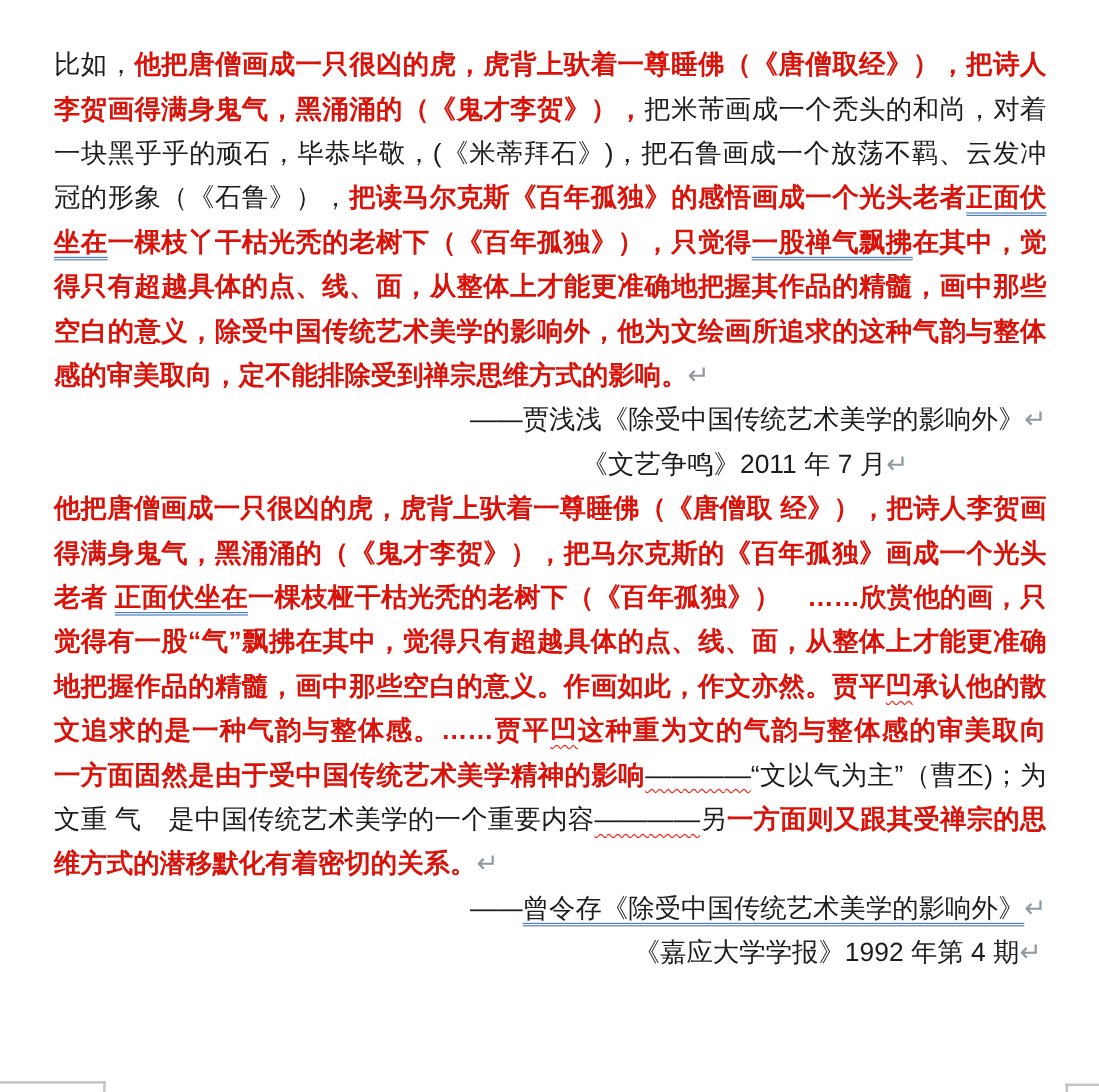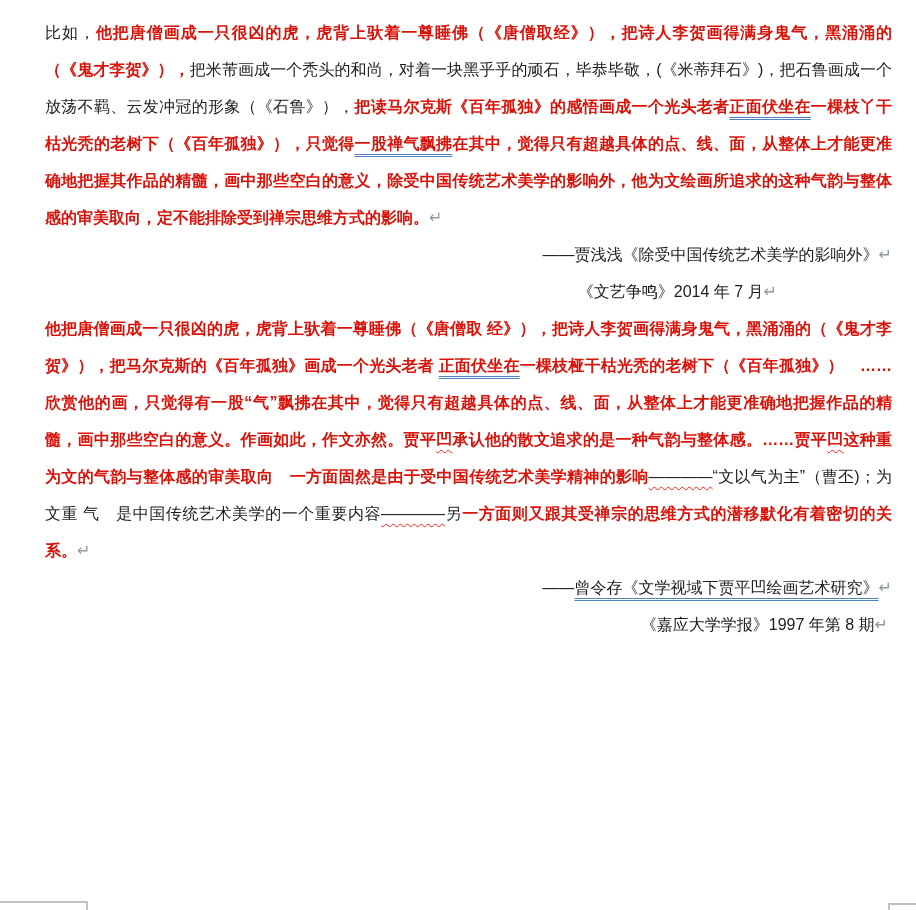--- a/index.html
+++ b/index.html
@@ -8,24 +8,25 @@
     --ul-blue:#4f81bd;
     --wavy-red:#ff2116;
     --pilcrow:#8e99a2;
   }
   html,body{margin:0;padding:0;background:#ffffff;}
   body{
     width:916px;height:910px;overflow:hidden;position:relative;
     font-family:"Liberation Sans","DejaVu Sans",sans-serif;
   }
   .doc{
-    padding:14px 24px 0 45px;
-    font-size:16px;
+    padding:14px 44px 0 45px;
+    font-size:22px;
     line-height:37px;
     color:var(--black);
+    margin-top:21px;
   }
   .doc p{margin:0;}
   .justify{text-align:justify;}
   .right{text-align:right;}
   .p-quote1{margin-bottom:36px;}
   .p-cite1{margin-bottom:12px;}
   .p-cite2{margin-bottom:34px;padding-right:115px;}
   .p-quote2{margin-bottom:14px;}
   .p-cite3{margin-bottom:16px;}
   .p-cite4{padding-right:4px;}
@@ -54,20 +55,20 @@
     position:absolute;right:0;bottom:-4px;width:26px;height:9px;
     border-top:2px solid #c2c2c2;border-left:2px solid #c2c2c2;
   }
 </style>
 </head>
 <body>
 
 <div class="doc">
   <p class="justify p-quote1"><span class="seg-black">比如，</span><span class="seg-red">他把唐僧画成一只很凶的虎，虎背上驮着一尊睡佛（《唐僧取经》），把诗人李贺画得满身鬼气，黑涌涌的（《鬼才李贺》），</span><span class="seg-black">把米芾画成一个秃头的和尚，对着一块黑乎乎的顽石，毕恭毕敬，(《米蒂拜石》)，把石鲁画成一个放荡不羁、云发冲冠的形象（《石鲁》），</span><span class="seg-red">把读马尔克斯《百年孤独》的感悟画成一个光头老者</span><span class="seg-red u-blue">正面伏坐在</span><span class="seg-red">一棵枝丫干枯光秃的老树下（《百年孤独》），只觉得</span><span class="seg-red u-blue">一股禅气飘拂</span><span class="seg-red">在其中，觉得只有超越具体的点、线、面，从整体上才能更准确地把握其作品的精髓，画中那些空白的意义，除受中国传统艺术美学的影响外，他为文绘画所追求的这种气韵与整体感的审美取向，定不能排除受到禅宗思维方式的影响。</span><span class="seg-pilcrow">↵</span></p>
   <p class="right p-cite1"><span class="seg-black">——贾浅浅《除受中国传统艺术美学的影响外》</span><span class="seg-pilcrow">↵</span></p>
-  <p class="right p-cite2"><span class="seg-black">《文艺争鸣》2014 年 7 月</span><span class="seg-pilcrow">↵</span></p>
+  <p class="right p-cite2"><span class="seg-black">《文艺争鸣》2011 年 7 月</span><span class="seg-pilcrow">↵</span></p>
   <p class="justify p-quote2"><span class="seg-red">他把唐僧画成一只很凶的虎，虎背上驮着一尊睡佛（《唐僧取 经》），把诗人李贺画得满身鬼气，黑涌涌的（《鬼才李贺》），把马尔克斯的《百年孤独》画成一个光头老者 </span><span class="seg-red u-blue">正面伏坐在</span><span class="seg-red">一棵枝桠干枯光秃的老树下（《百年孤独》）　……欣赏他的画，只觉得有一股“气”飘拂在其中，觉得只有超越具体的点、线、面，从整体上才能更准确地把握作品的精髓，画中那些空白的意义。作画如此，作文亦然。贾平</span><span class="seg-red u-wavy">凹</span><span class="seg-red">承认他的散文追求的是一种气韵与整体感。……贾平</span><span class="seg-red u-wavy">凹</span><span class="seg-red">这种重为文的气韵与整体感的审美取向　一方面固然是由于受中国传统艺术美学精神的影响</span><span class="seg-black u-wavy">————</span><span class="seg-black">“文以气为主”（曹丕)；为文重 气　是中国传统艺术美学的一个重要内容</span><span class="seg-black u-wavy">————</span><span class="seg-black">另</span><span class="seg-red">一方面则又跟其受禅宗的思维方式的潜移默化有着密切的关系。</span><span class="seg-pilcrow">↵</span></p>
-  <p class="right p-cite3"><span class="seg-black">——</span><span class="seg-black u-blue">曾令存《文学视域下贾平凹绘画艺术研究》</span><span class="seg-pilcrow">↵</span></p>
-  <p class="right p-cite4"><span class="seg-black">《嘉应大学学报》1997 年第 8 期</span><span class="seg-pilcrow">↵</span></p>
+  <p class="right p-cite3"><span class="seg-black">——</span><span class="seg-black u-blue">曾令存《除受中国传统艺术美学的影响外》</span><span class="seg-pilcrow">↵</span></p>
+  <p class="right p-cite4"><span class="seg-black">《嘉应大学学报》1992 年第 4 期</span><span class="seg-pilcrow">↵</span></p>
 </div>
 
 <div class="corner-bl"></div>
 <div class="corner-br"></div>
 
 </body></html>

